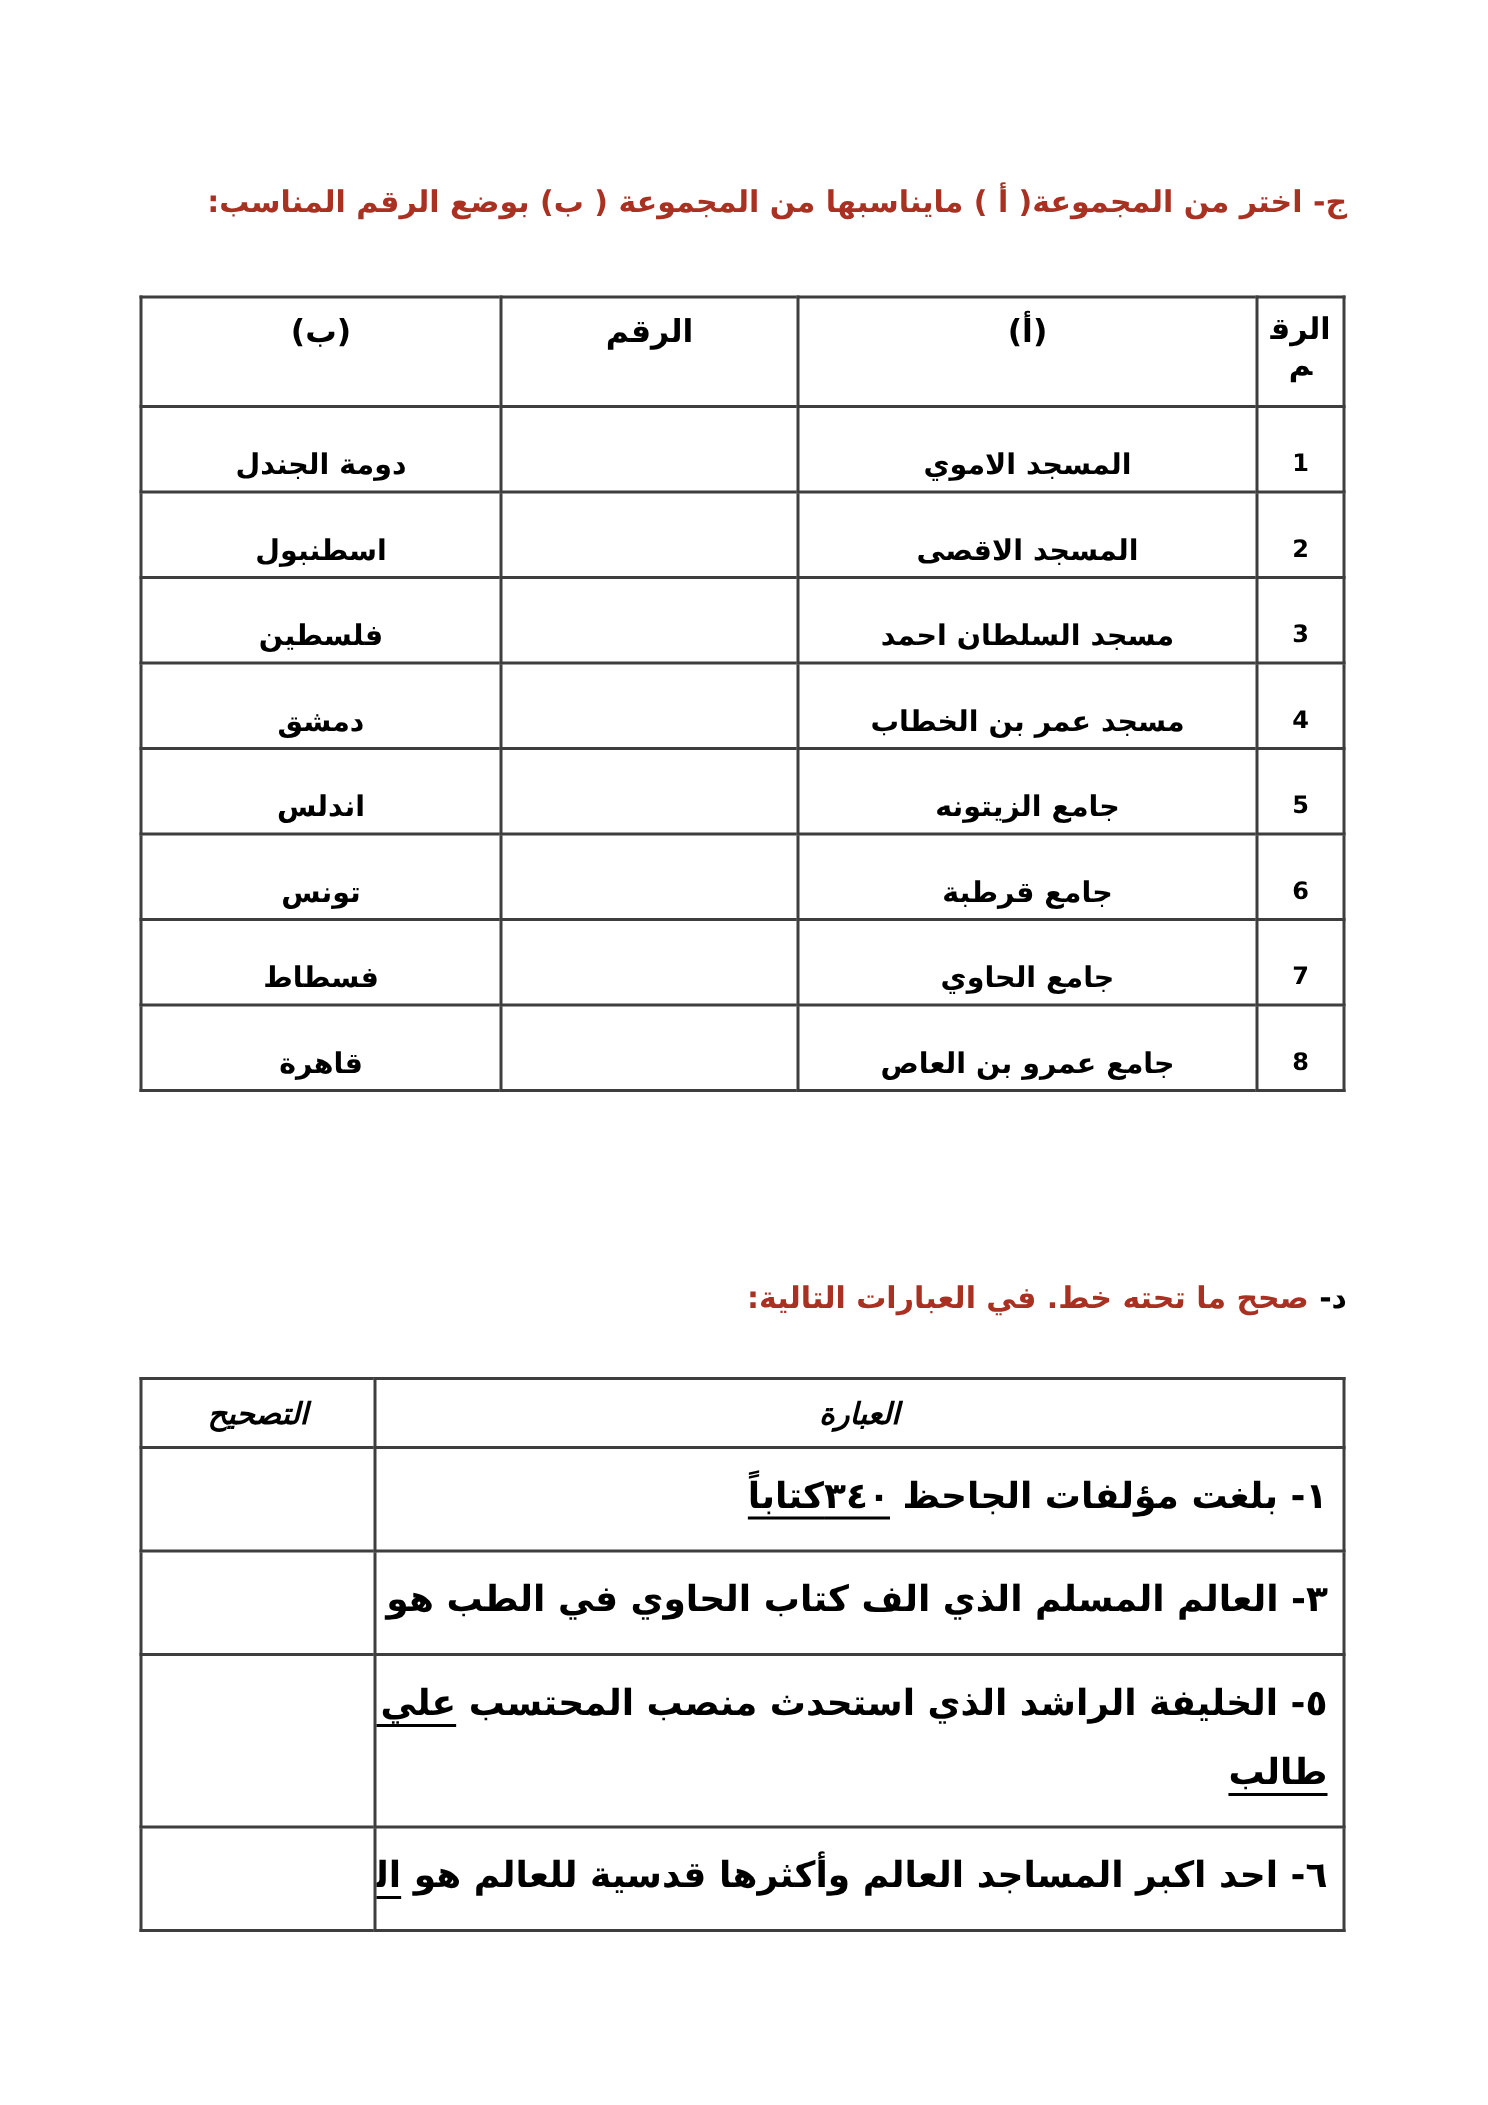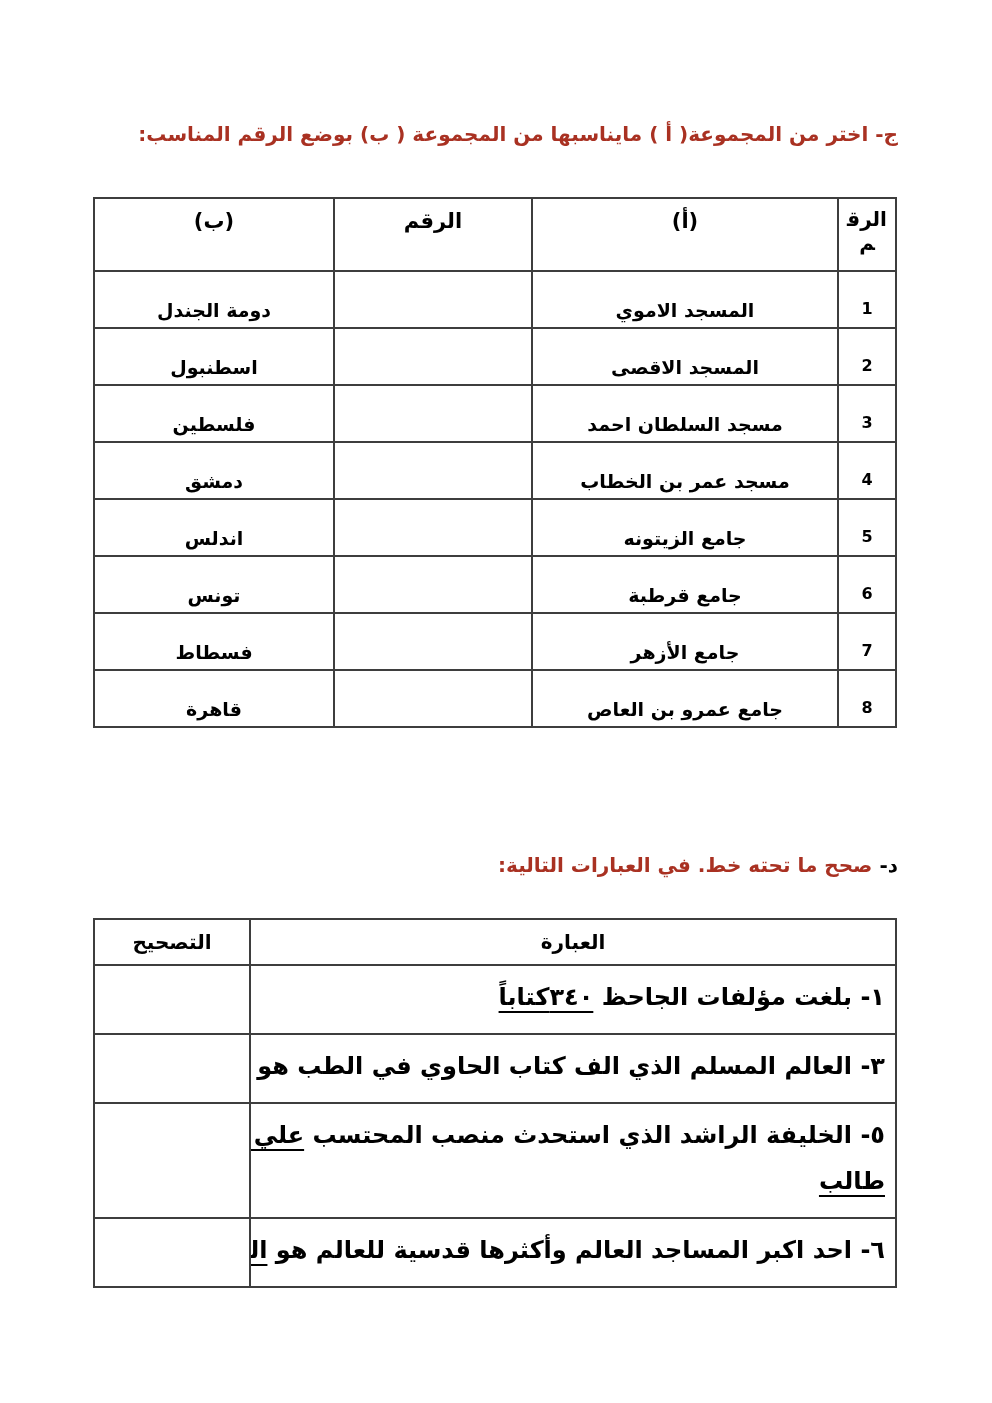--- a/index.html
+++ b/index.html
@@ -68,20 +68,21 @@
   }
   #table1 td.c-num { font-size: 16px; }
 
   
   #table2 { top: 918px; right: 95px; width: 802px; }
   #table2 th {
     height: 46px;
     font-size: 20px;
     text-align: center;
     vertical-align: middle;
+    font-style: italic;
   }
   #table2 td { height: 51px; vertical-align: middle; }
   #table2 .c-phrase { width: 646px; }
   #table2 .c-corr  { width: 156px; }
   #table2 td.c-phrase {
     font-size: 24px;
     text-align: right;
     padding: 8px 10px 12px 8px;
     line-height: 1.95;
     white-space: nowrap;
@@ -140,21 +141,21 @@
           <td class="c-b">اندلس</td>
         </tr>
         <tr>
           <td class="c-num">6</td>
           <td class="c-a">جامع قرطبة</td>
           <td class="c-ans"></td>
           <td class="c-b">تونس</td>
         </tr>
         <tr>
           <td class="c-num">7</td>
-          <td class="c-a">جامع الأزهر</td>
+          <td class="c-a">جامع الحاوي</td>
           <td class="c-ans"></td>
           <td class="c-b">فسطاط</td>
         </tr>
         <tr>
           <td class="c-num">8</td>
           <td class="c-a">جامع عمرو بن العاص</td>
           <td class="c-ans"></td>
           <td class="c-b">قاهرة</td>
         </tr>
       </tbody>

